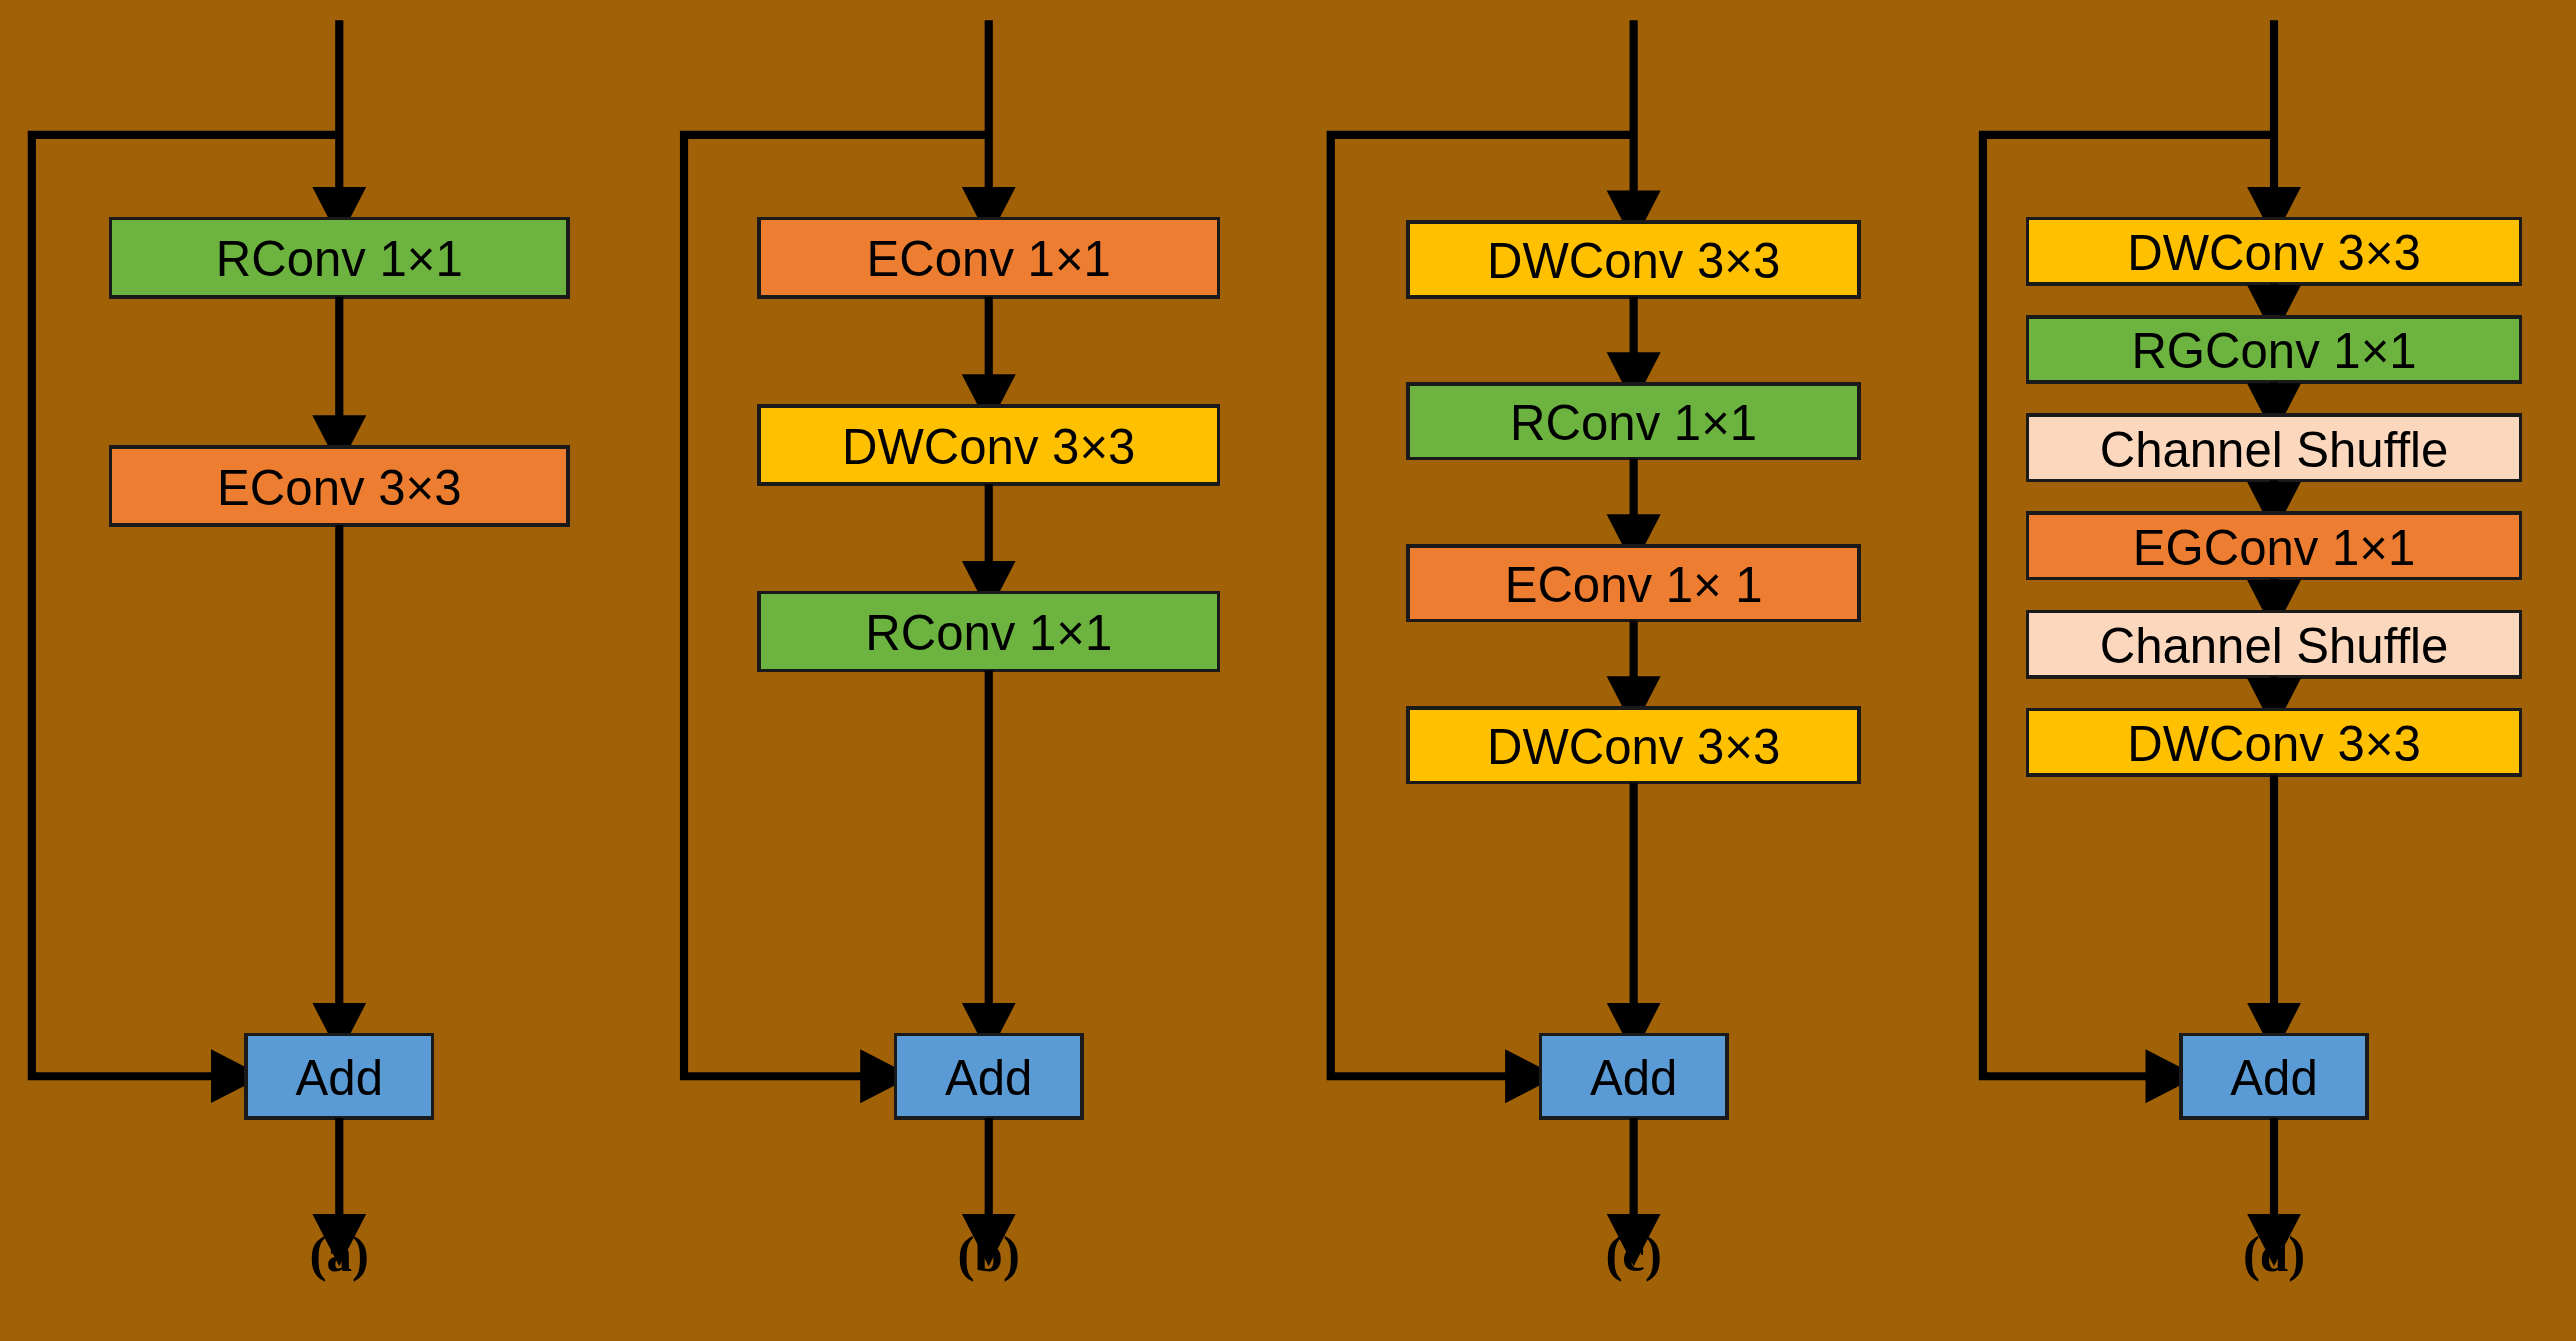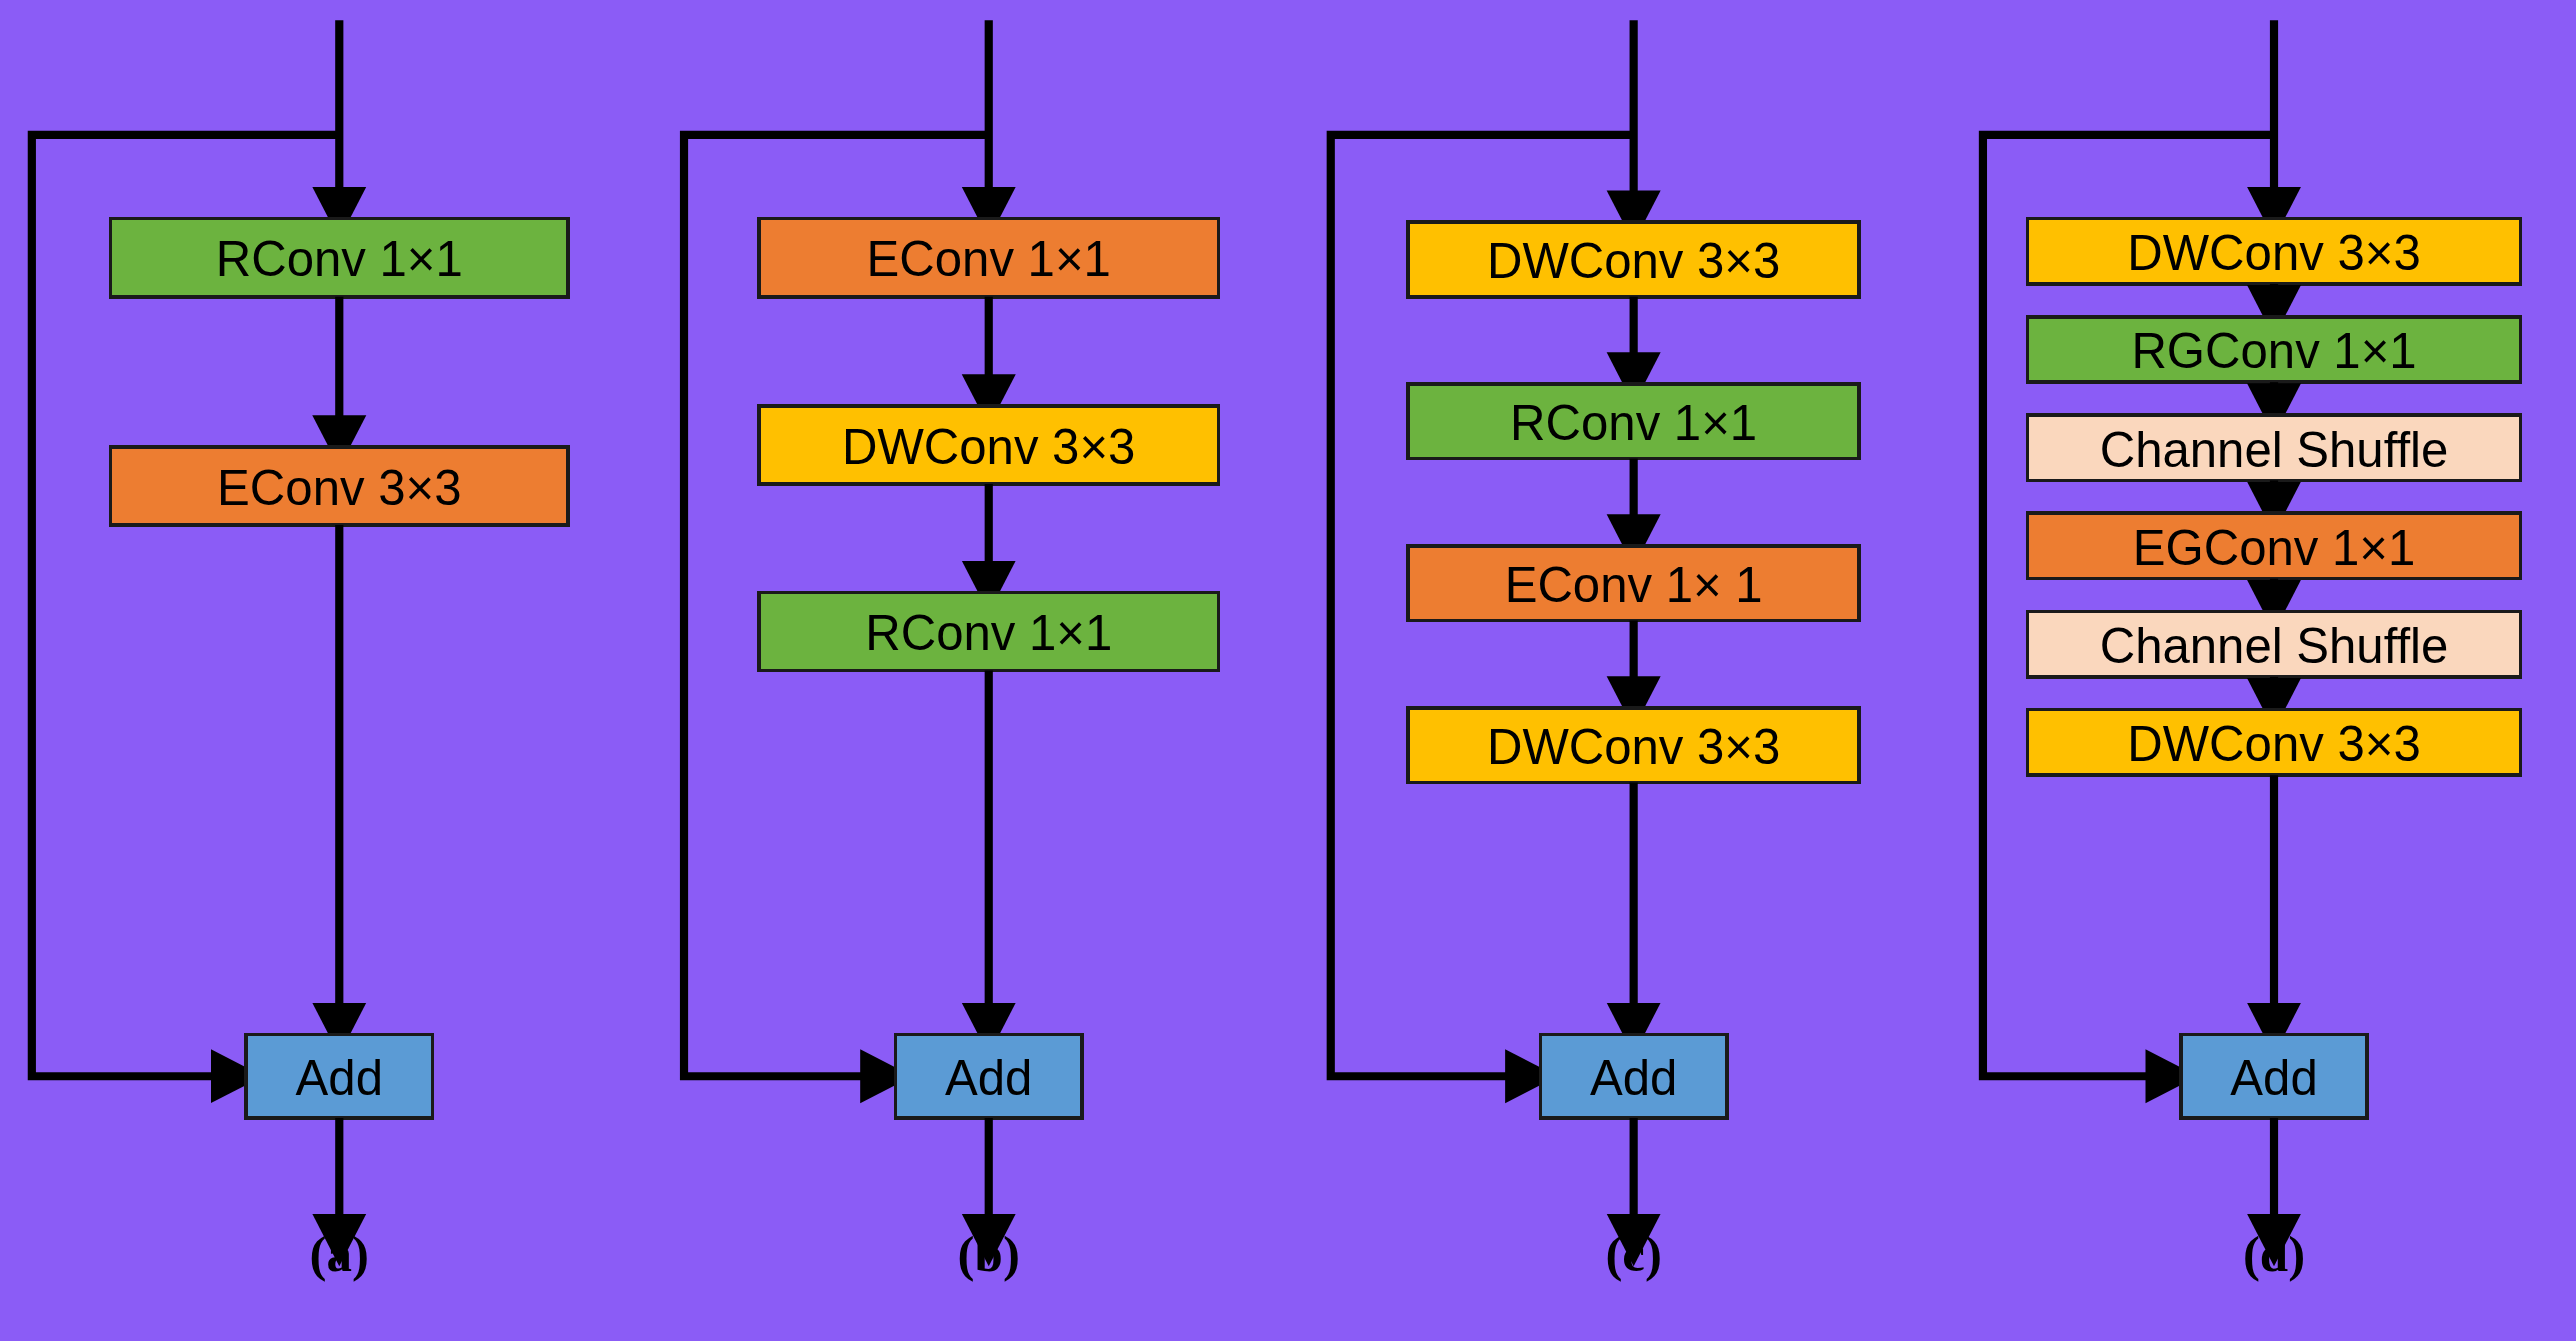--- a/index.html
+++ b/index.html
@@ -1,19 +1,19 @@
 <!DOCTYPE html>
 <html style="font-size:14.6px"><head>
 <meta charset="utf-8">
 <style>
   html,body{margin:0;padding:0;background:#ffffff;}
   #stage{
     position:relative;
     width:2576px;height:1342px;
-    background:#8b5cf6;
+    background:#a16207;
     overflow:hidden;
     font-family:"Liberation Sans", sans-serif;
   }
   svg{position:absolute;left:0;top:0;width:2576px;height:1342px;display:block;}
   .blk-label{
     font-family:"Liberation Sans", sans-serif;
     font-size:54px;
     fill:#000000;
     text-anchor:middle;
     dominant-baseline:central;

